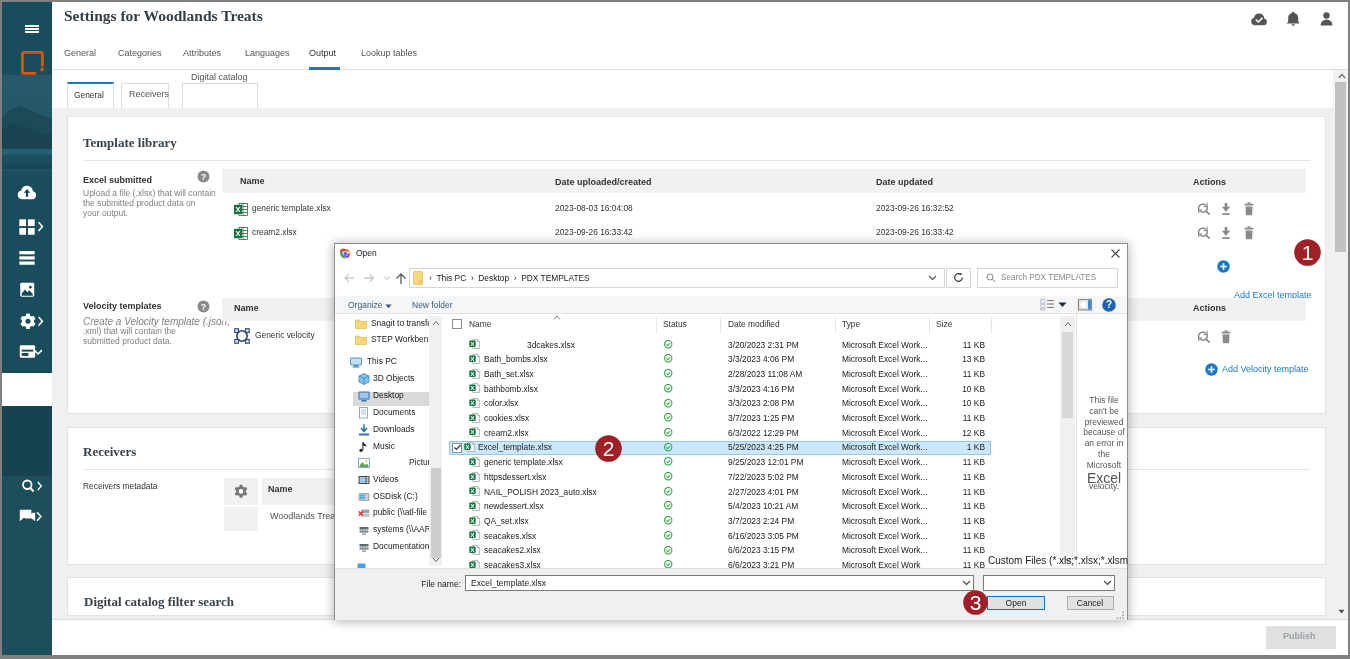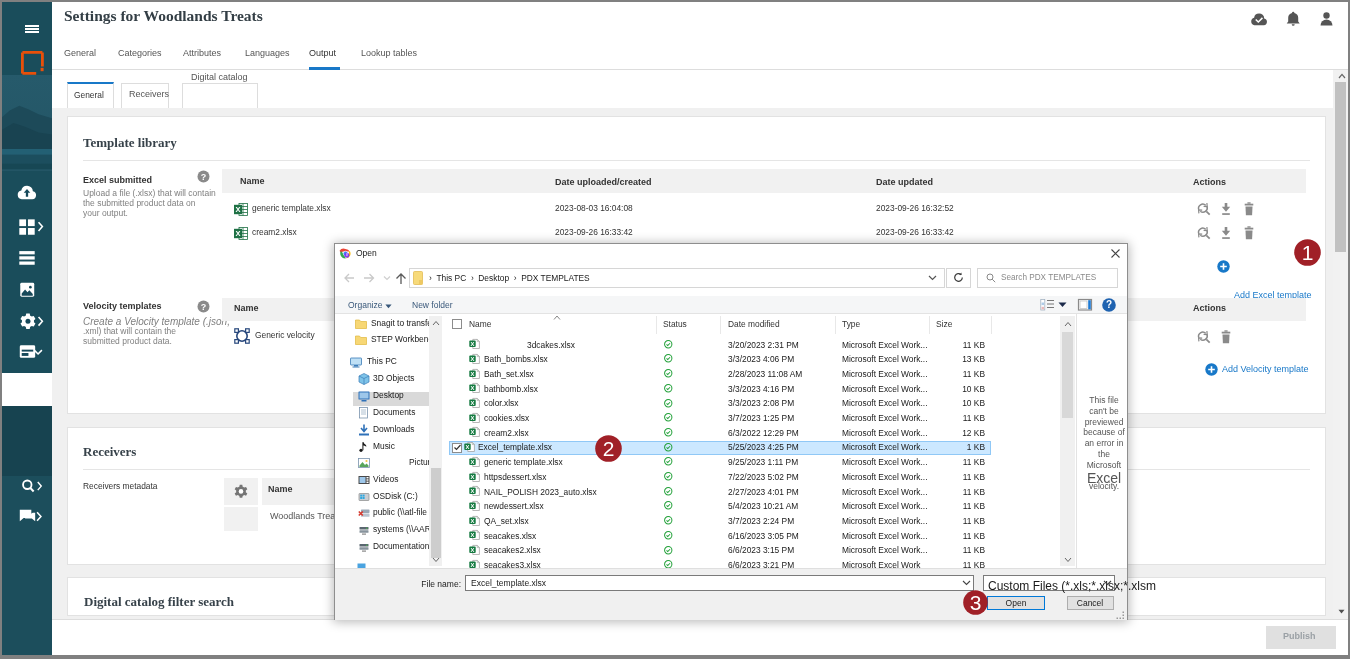--- a/index.html
+++ b/index.html
@@ -637,21 +637,21 @@
   <text x="3.5" y="6.6" font-size="5.8" font-weight="bold" fill="#fff" text-anchor="middle" font-family="Liberation Sans">X</text>
 </svg>
   </div>
 <div class="t" style="left:484px;top:457.1px;font-size:8.4px;color:#1a1a1a;">generic template.xlsx</div>
 <div class="abs" style="left:664px;top:457.3px;width:8.5px;height:8.5px;">
     <svg width="8.5" height="8.5" viewBox="0 0 10 10">
       <circle cx="5" cy="5" r="4.3" fill="none" stroke="#21a038" stroke-width="1.2"></circle>
       <path d="M3 5.2 l1.4 1.4 L7.1 3.8" stroke="#21a038" stroke-width="1.2" fill="none"></path>
     </svg>
   </div>
-<div class="t" style="left:728px;top:457.1px;font-size:8.4px;color:#1a1a1a;">9/25/2023 1:11 PM</div>
+<div class="t" style="left:728px;top:457.1px;font-size:8.4px;color:#1a1a1a;">9/25/2023 12:01 PM</div>
 <div class="t" style="left:842px;top:457.1px;font-size:8.4px;color:#1a1a1a;">Microsoft Excel Work...</div>
 <div class="t" style="left:985px;top:457.1px;font-size:8.4px;color:#1a1a1a;transform:translateX(-100%);">11 KB</div>
 <div class="abs" style="left:469px;top:471.5px;width:11px;height:10px;">
     <svg width="11" height="10" viewBox="0 0 11 10">
   <path d="M3.8 0.4 h4.4 l2.2 2.2 v6.9 h-6.6 z" fill="#fff" stroke="#9a9a9a" stroke-width="0.7"></path>
   <path d="M8.2 0.4 l2.2 2.2 h-2.2 z" fill="#e2efe2" stroke="#9a9a9a" stroke-width="0.5"></path>
   <rect x="0.3" y="1.6" width="6.4" height="6.4" rx="0.9" fill="#157a41"></rect>
   <text x="3.5" y="6.6" font-size="5.8" font-weight="bold" fill="#fff" text-anchor="middle" font-family="Liberation Sans">X</text>
 </svg>
   </div>
@@ -792,21 +792,21 @@
 <div class="t" style="left:1104px;top:470.2px;font-size:14px;color:#555;transform:translateX(-50%);">Excel</div>
 <div class="t" style="left:1104px;top:480.9px;font-size:8.5px;color:#555;transform:translateX(-50%);">velocity.</div>
 <div class="abs" style="left:335px;top:568px;width:792px;height:52px;background:#f0f0f0;border-top:1px solid #dfdfdf;box-sizing:border-box;"></div>
 <div class="t" style="left:461px;top:579px;font-size:8.5px;color:#1a1a1a;transform:translateX(-100%);">File name:</div>
 <div class="abs" style="left:465px;top:575px;width:509px;height:16px;background:#fff;border:1px solid #7a7a7a;box-sizing:border-box;"></div>
 <div class="t" style="left:471px;top:578px;font-size:8.5px;color:#1a1a1a;">Excel_template.xlsx</div>
 <svg class="abs" style="left:962px;top:580px;" width="9" height="6" viewBox="0 0 9 6">
     <path d="M1 1 l3.5 3.5 L8 1" stroke="#444" stroke-width="1.1" fill="none"></path>
   </svg>
 <div class="abs" style="left:983px;top:575px;width:132px;height:16px;background:#fff;border:1px solid #7a7a7a;box-sizing:border-box;"></div>
-<div class="t" style="left:988px;top:579px;font-size:12px;color:#1a1a1a;">Custom Files (*.xls;*.xlsx;*.xlsm</div>
+<div class="t" style="left:988px;top:555px;font-size:10px;color:#1a1a1a;">Custom Files (*.xls;*.xlsx;*.xlsm</div>
 <svg class="abs" style="left:1103px;top:580px;" width="9" height="6" viewBox="0 0 9 6">
     <path d="M1 1 l3.5 3.5 L8 1" stroke="#444" stroke-width="1.1" fill="none"></path>
   </svg>
 <div class="abs" style="left:987px;top:596px;width:58px;height:14px;background:#e1e1e1;border:1px solid #0078d7;box-sizing:border-box;"></div>
 <div class="t" style="left:1016px;top:598px;font-size:8.5px;color:#1a1a1a;transform:translateX(-50%);">Open</div>
 <div class="abs" style="left:1067px;top:596px;width:47px;height:14px;background:#e1e1e1;border:1px solid #adadad;box-sizing:border-box;"></div>
 <div class="t" style="left:1090px;top:598px;font-size:8.5px;color:#1a1a1a;transform:translateX(-50%);">Cancel</div>
 <svg class="abs" style="left:1116px;top:611px;" width="9" height="9" viewBox="0 0 9 9">
     <g fill="#999">
       <rect x="6.5" y="6.5" width="1.5" height="1.5"></rect>

